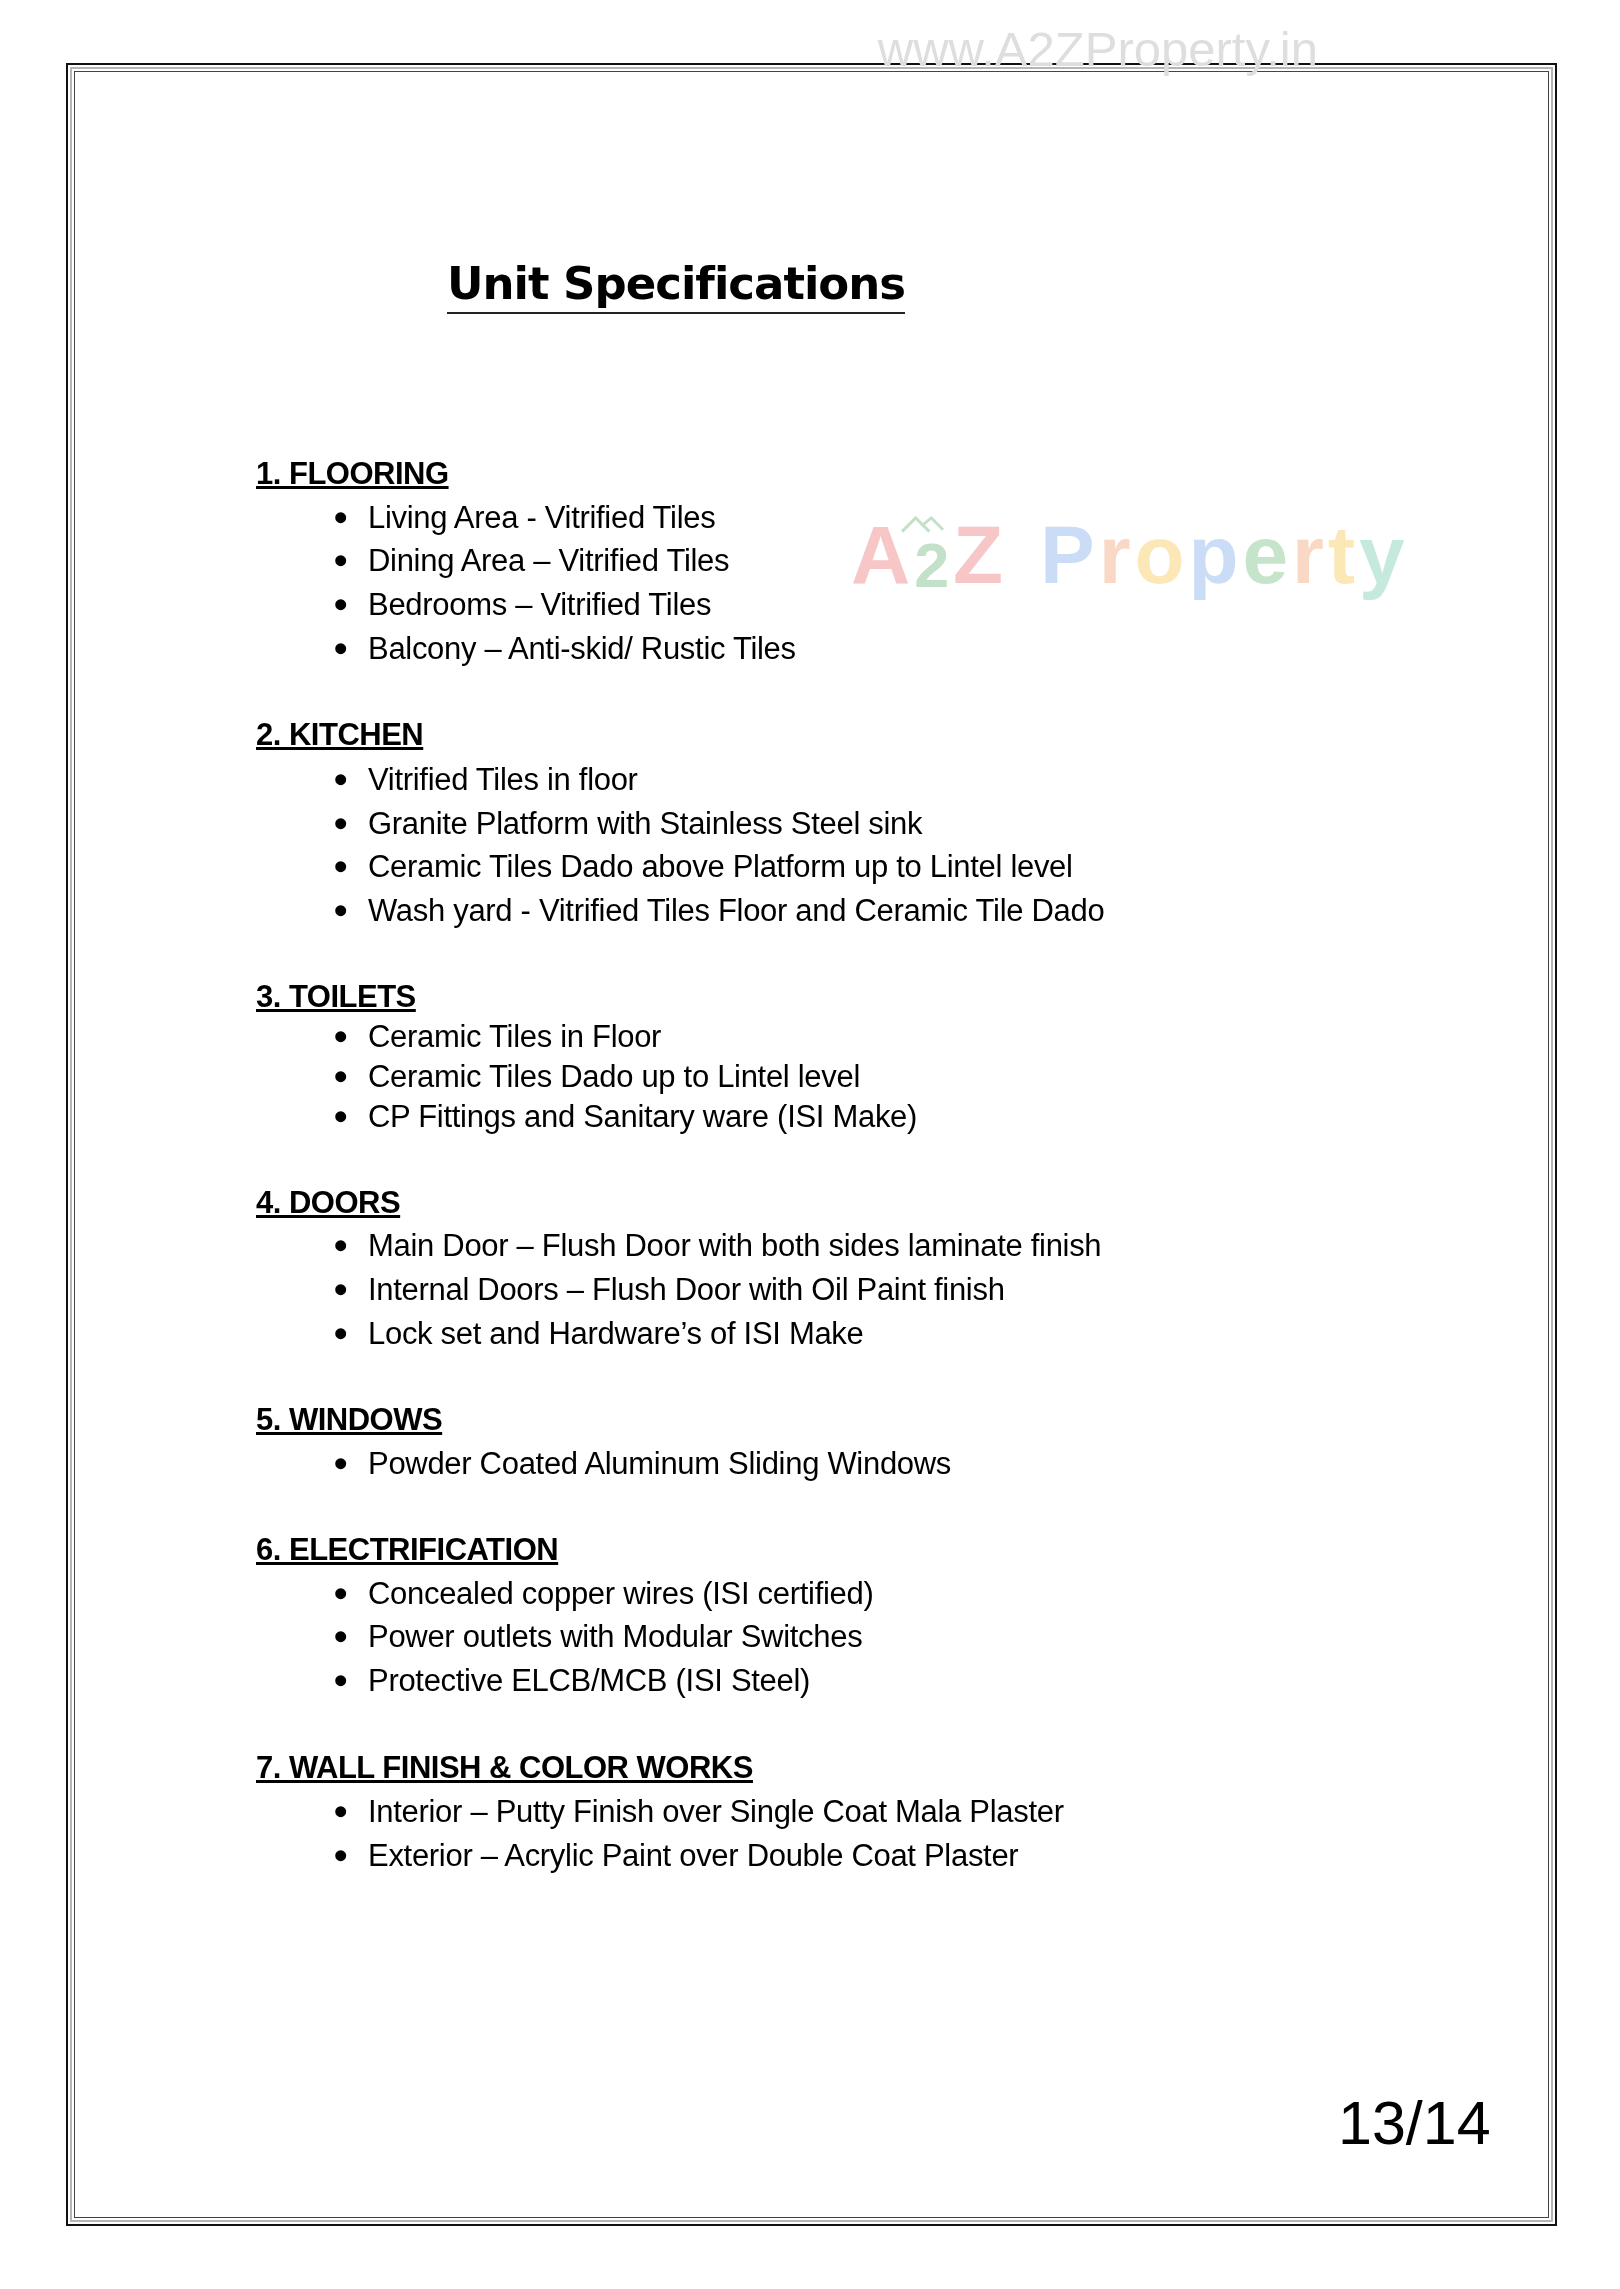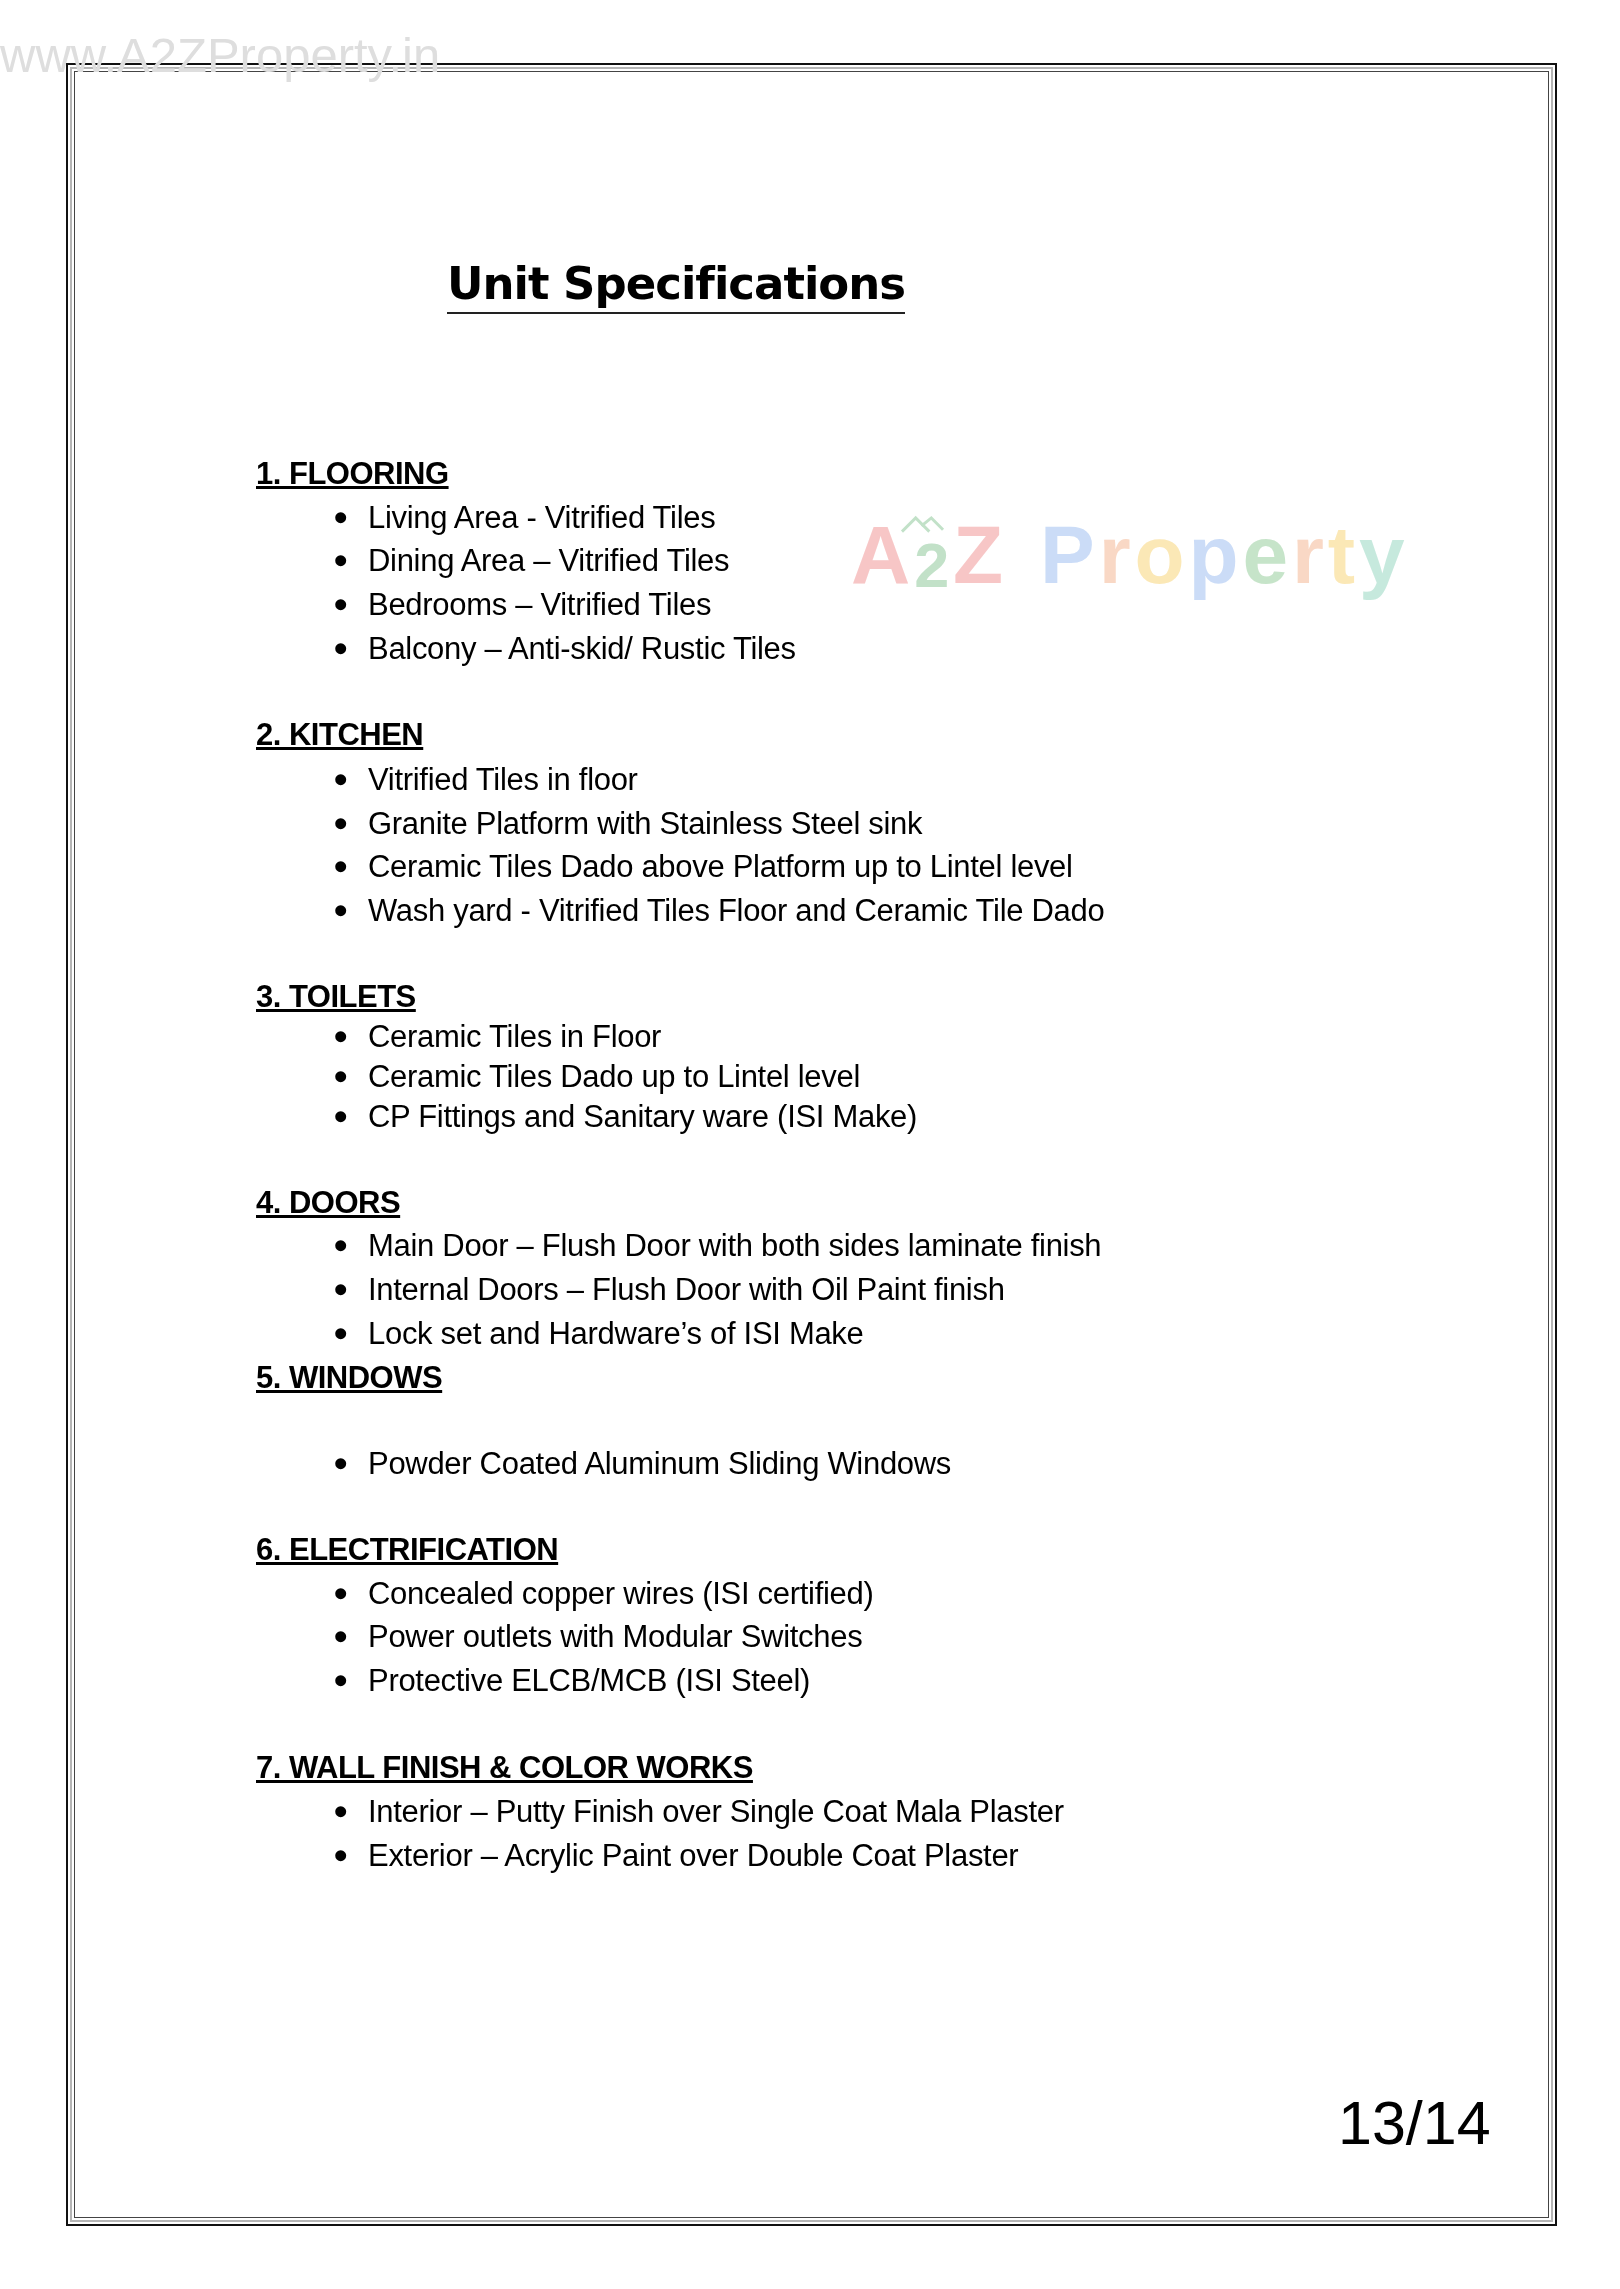--- a/index.html
+++ b/index.html
@@ -1,20 +1,20 @@
 <!DOCTYPE html>
 <html><head>
 <meta charset="utf-8">
 <style>
   html, body { margin: 0; padding: 0; background: #ffffff; }
   body { width: 1620px; height: 2290px; position: relative; overflow: hidden; font-family: "Liberation Sans", sans-serif; color: #000; }
   .frame-outer { position: absolute; left: 66px; top: 63px; width: 1491px; height: 2163px; border: 2px solid #111; box-sizing: border-box; background: #fff; }
   .frame-inner { position: absolute; left: 2px; top: 2px; right: 2px; bottom: 2px; border: 2px solid #b5b5b5; }
   .frame-inner2 { position: absolute; left: 5.9px; top: 5.9px; right: 5.9px; bottom: 5.9px; border: 1px solid #444; }
-  .watermark-url { position: absolute; top: 27px; left: 0; width: 1318px; text-align: left; font-size: 49px; color: #dedede; letter-spacing: 0px; z-index: 3; }
+  .watermark-url { position: absolute; top: 21px; left: 0; width: 1318px; text-align: right; font-size: 49px; color: #dedede; letter-spacing: 0px; z-index: 3; }
   .logo { position: absolute; left: 851px; top: 508px; font-size: 82px; font-weight: bold; letter-spacing: 3.9px; z-index: 0; opacity: 0.95; }
   .logo span { display: inline-block; }
   .title { position: absolute; left: 0; width: 1352px; top: 257px; text-align: center; z-index: 2; }
   .title span { font-family: "DejaVu Sans", sans-serif; font-weight: bold; font-size: 45px; letter-spacing: -1px; border-bottom: 2px solid #222; padding-bottom: 2px; }
   .sec-head { position: absolute; left: 256px; font-size: 31px; font-weight: bold; z-index: 2; white-space: nowrap; letter-spacing: -0.5px; text-decoration: underline; }
   .item { position: absolute; left: 292px; font-size: 31px; z-index: 2; white-space: nowrap; letter-spacing: -0.3px; margin-left: 41px; }
   .item .bullet { display: inline-block; width: 35px; font-size: 25.5px; vertical-align: 2.9px; }
   .page-num { position: absolute; left: 1338px; top: 2088px; font-size: 61px; z-index: 2; }
 </style>
 </head>
@@ -52,21 +52,21 @@
 <div class="sec-head" style="top:979px">3. TOILETS</div>
 <div class="item" style="top:1019px"><span class="bullet">●</span><span>Ceramic Tiles in Floor</span></div>
 <div class="item" style="top:1059px"><span class="bullet">●</span><span>Ceramic Tiles Dado up to Lintel level</span></div>
 <div class="item" style="top:1099px"><span class="bullet">●</span><span>CP Fittings and Sanitary ware (ISI Make)</span></div>
 
 <div class="sec-head" style="top:1185px">4. DOORS</div>
 <div class="item" style="top:1228px"><span class="bullet">●</span><span>Main Door – Flush Door with both sides laminate finish</span></div>
 <div class="item" style="top:1272px"><span class="bullet">●</span><span>Internal Doors – Flush Door with Oil Paint finish</span></div>
 <div class="item" style="top:1316px"><span class="bullet">●</span><span>Lock set and Hardware’s of ISI Make</span></div>
 
-<div class="sec-head" style="top:1360px">5. WINDOWS</div>
+<div class="sec-head" style="top:1402px">5. WINDOWS</div>
 <div class="item" style="top:1446px"><span class="bullet">●</span><span>Powder Coated Aluminum Sliding Windows</span></div>
 
 <div class="sec-head" style="top:1532px">6. ELECTRIFICATION</div>
 <div class="item" style="top:1576px"><span class="bullet">●</span><span>Concealed copper wires (ISI certified)</span></div>
 <div class="item" style="top:1619px"><span class="bullet">●</span><span>Power outlets with Modular Switches</span></div>
 <div class="item" style="top:1663px"><span class="bullet">●</span><span>Protective ELCB/MCB (ISI Steel)</span></div>
 
 <div class="sec-head" style="top:1750px">7. WALL FINISH &amp; COLOR WORKS</div>
 <div class="item" style="top:1794px"><span class="bullet">●</span><span>Interior – Putty Finish over Single Coat Mala Plaster</span></div>
 <div class="item" style="top:1838px"><span class="bullet">●</span><span>Exterior – Acrylic Paint over Double Coat Plaster</span></div>

